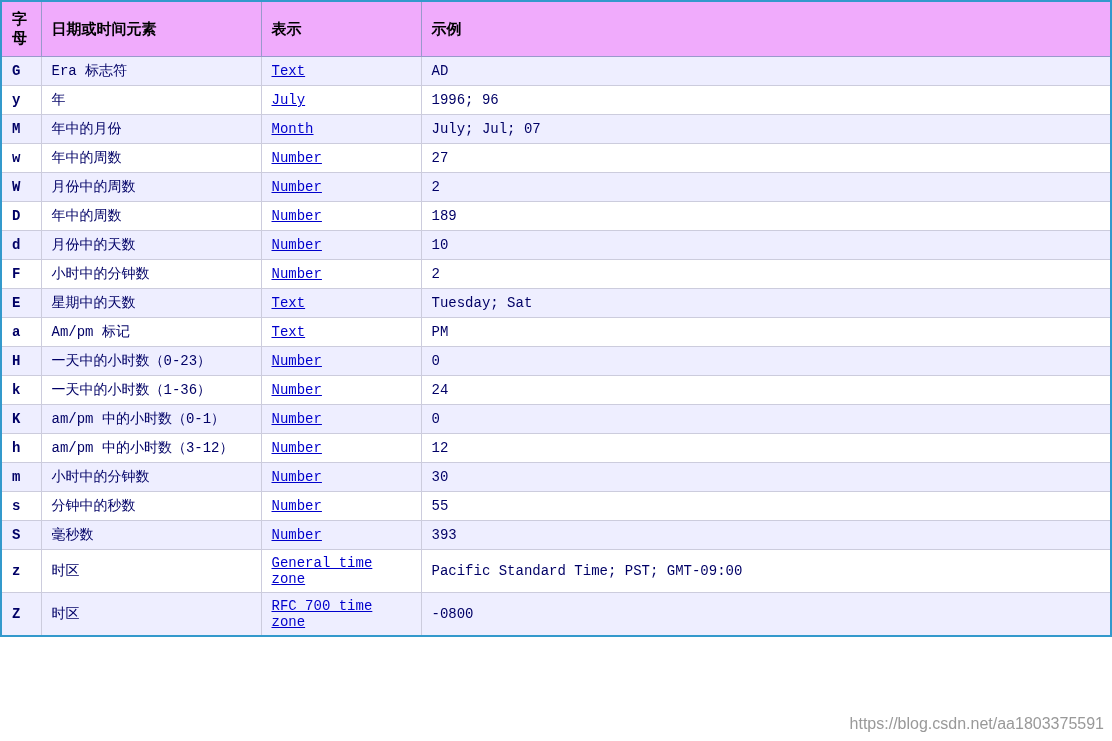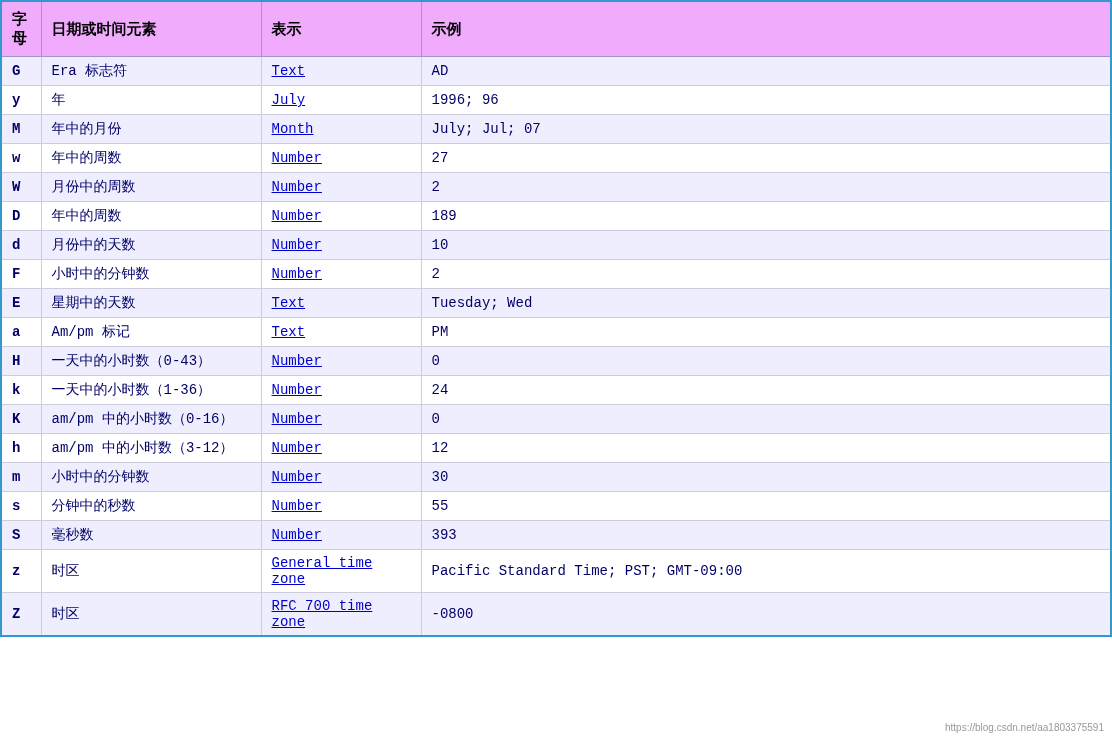--- a/index.html
+++ b/index.html
@@ -52,21 +52,21 @@
       
     }
     a {
       color: #0000cc;
       text-decoration: underline;
     }
     .watermark {
       position: fixed;
       bottom: 8px;
       right: 8px;
-      font-size: 10px;
+      font-size: 16px;
       color: #999;
       font-family: Arial, sans-serif;
     }
   </style>
 </head>
 <body>
 
 <table>
   <thead>
     <tr>
@@ -122,43 +122,43 @@
       <tr>
         <td>F</td>
         <td>小时中的分钟数</td>
         <td><a href="#">Number</a></td>
         <td>2</td>
       </tr>
       <tr>
         <td>E</td>
         <td>星期中的天数</td>
         <td><a href="#">Text</a></td>
-        <td>Tuesday; Wed</td>
+        <td>Tuesday; Sat</td>
       </tr>
       <tr>
         <td>a</td>
         <td>Am/pm 标记</td>
         <td><a href="#">Text</a></td>
         <td>PM</td>
       </tr>
       <tr>
         <td>H</td>
-        <td>一天中的小时数（0-43）</td>
+        <td>一天中的小时数（0-23）</td>
         <td><a href="#">Number</a></td>
         <td>0</td>
       </tr>
       <tr>
         <td>k</td>
         <td>一天中的小时数（1-36）</td>
         <td><a href="#">Number</a></td>
         <td>24</td>
       </tr>
       <tr>
         <td>K</td>
-        <td>am/pm 中的小时数（0-16）</td>
+        <td>am/pm 中的小时数（0-1）</td>
         <td><a href="#">Number</a></td>
         <td>0</td>
       </tr>
       <tr>
         <td>h</td>
         <td>am/pm 中的小时数（3-12）</td>
         <td><a href="#">Number</a></td>
         <td>12</td>
       </tr>
       <tr>

